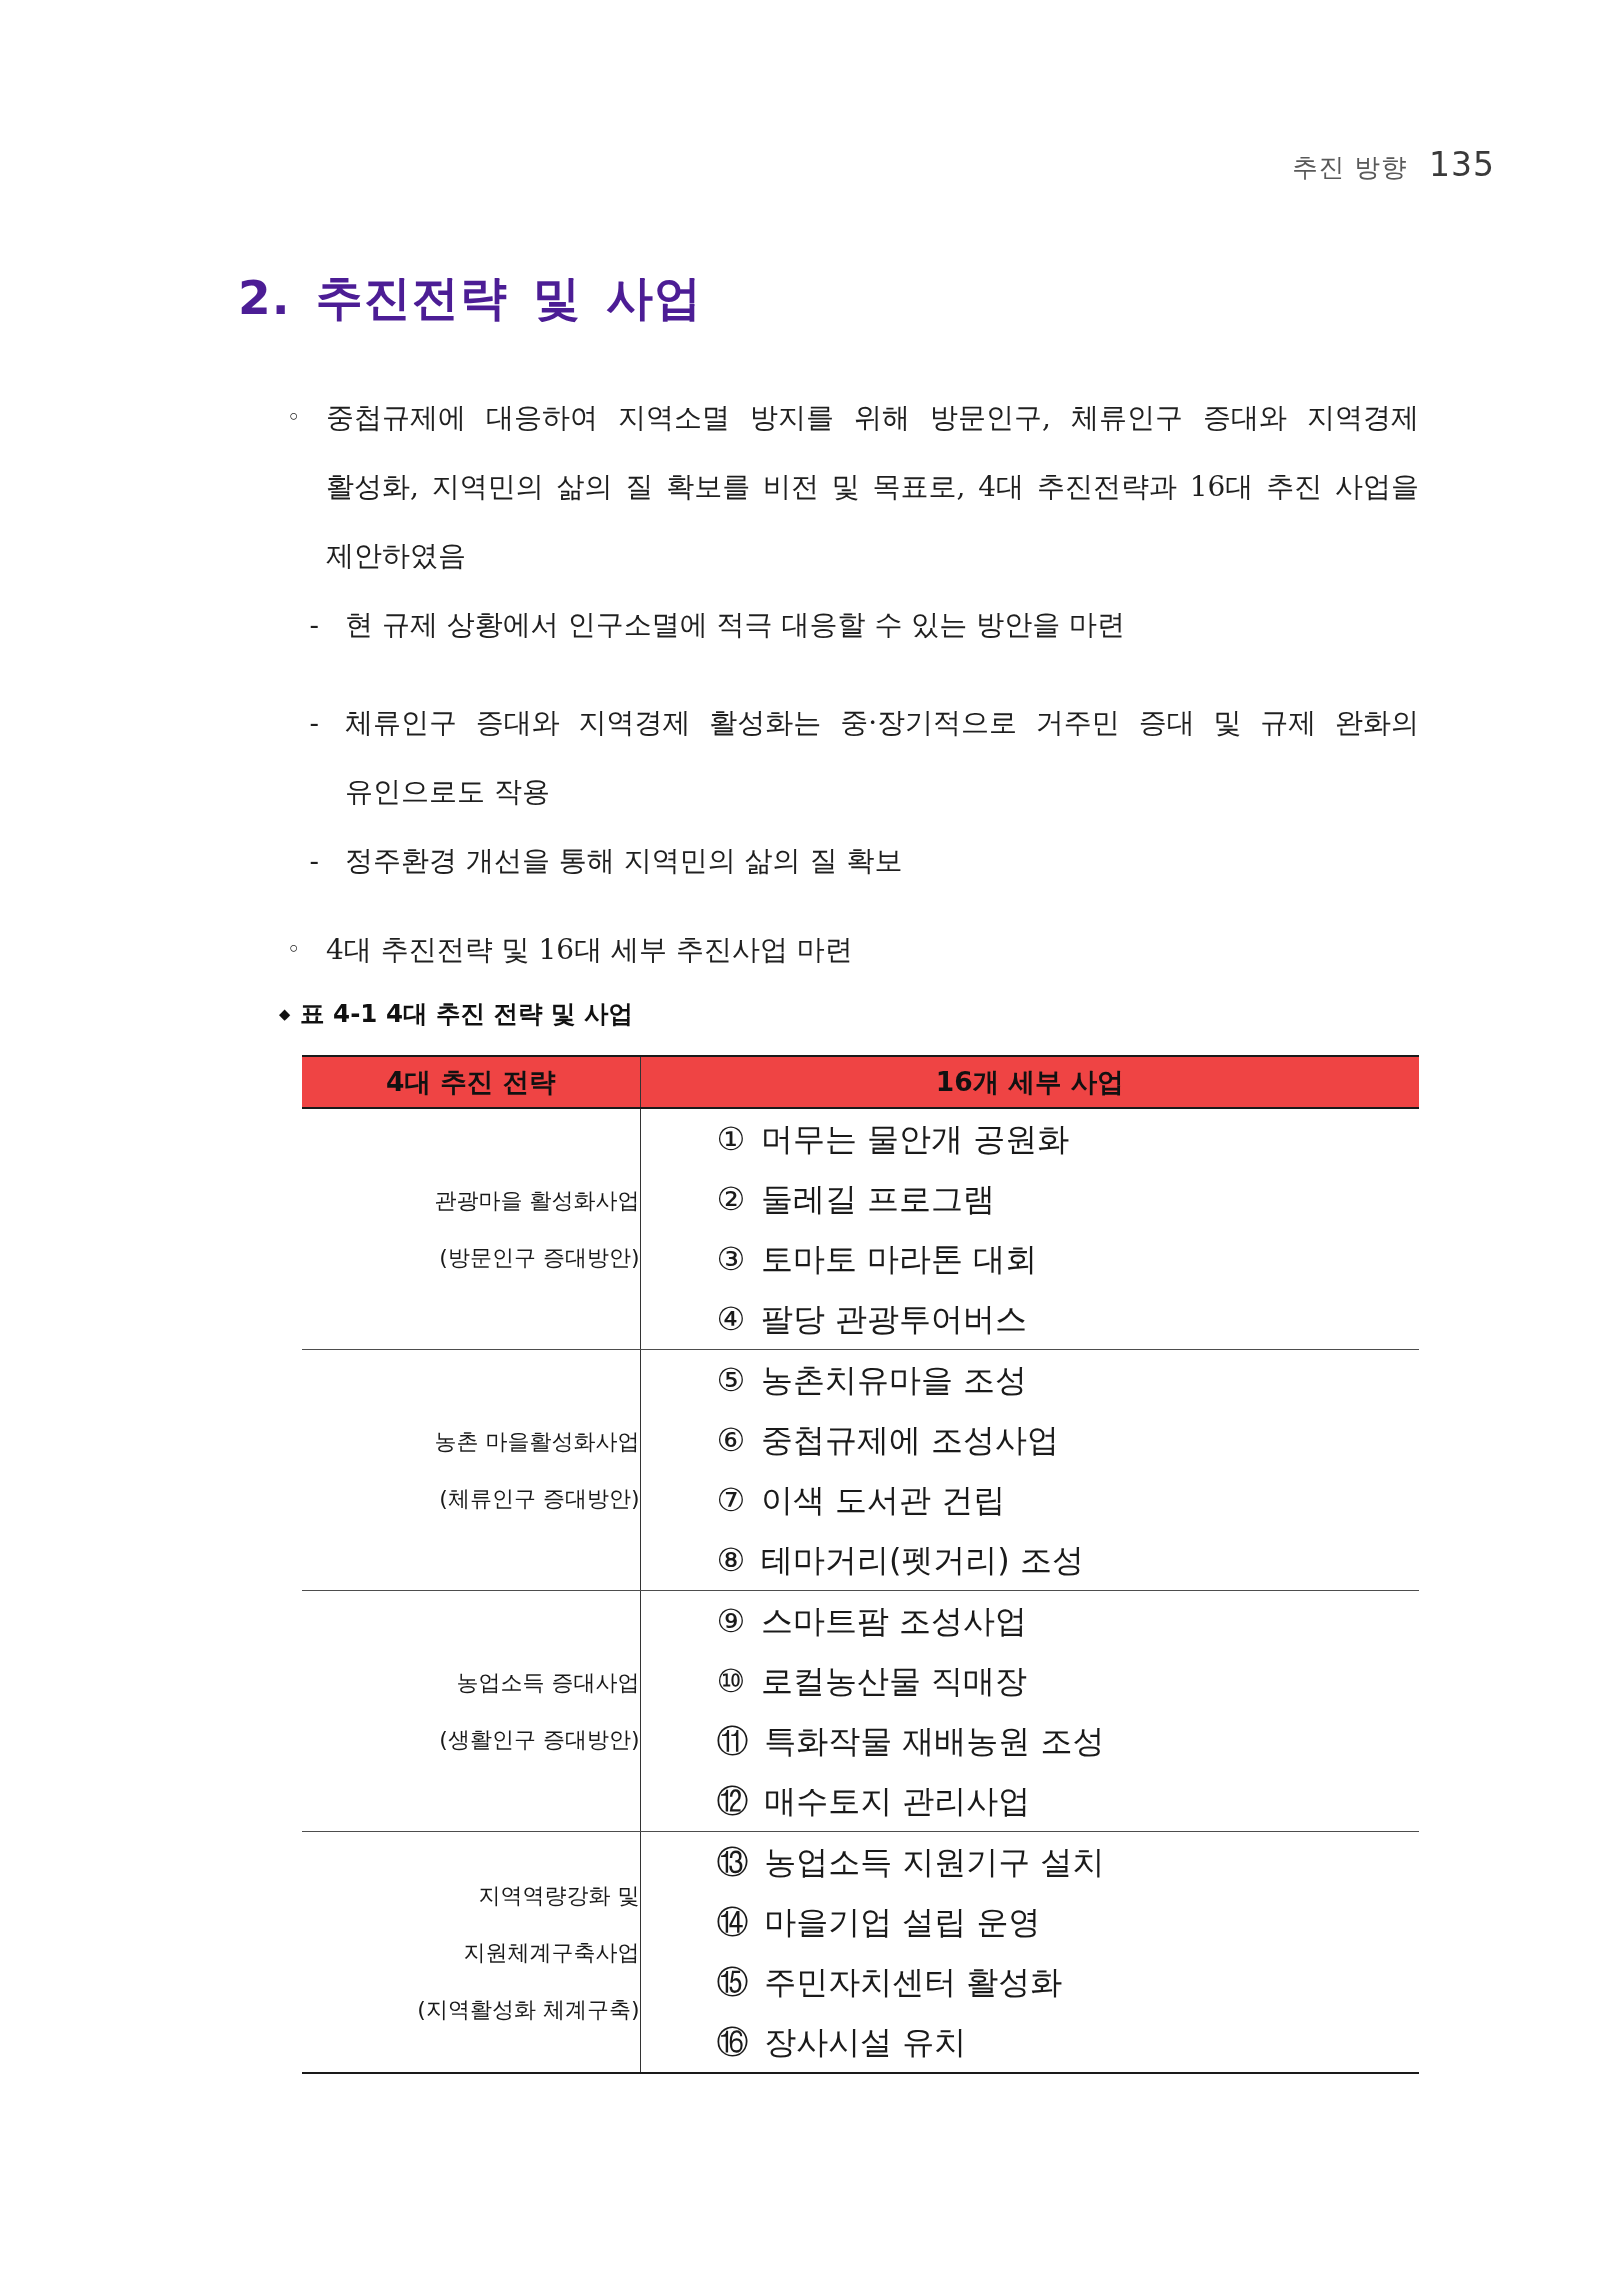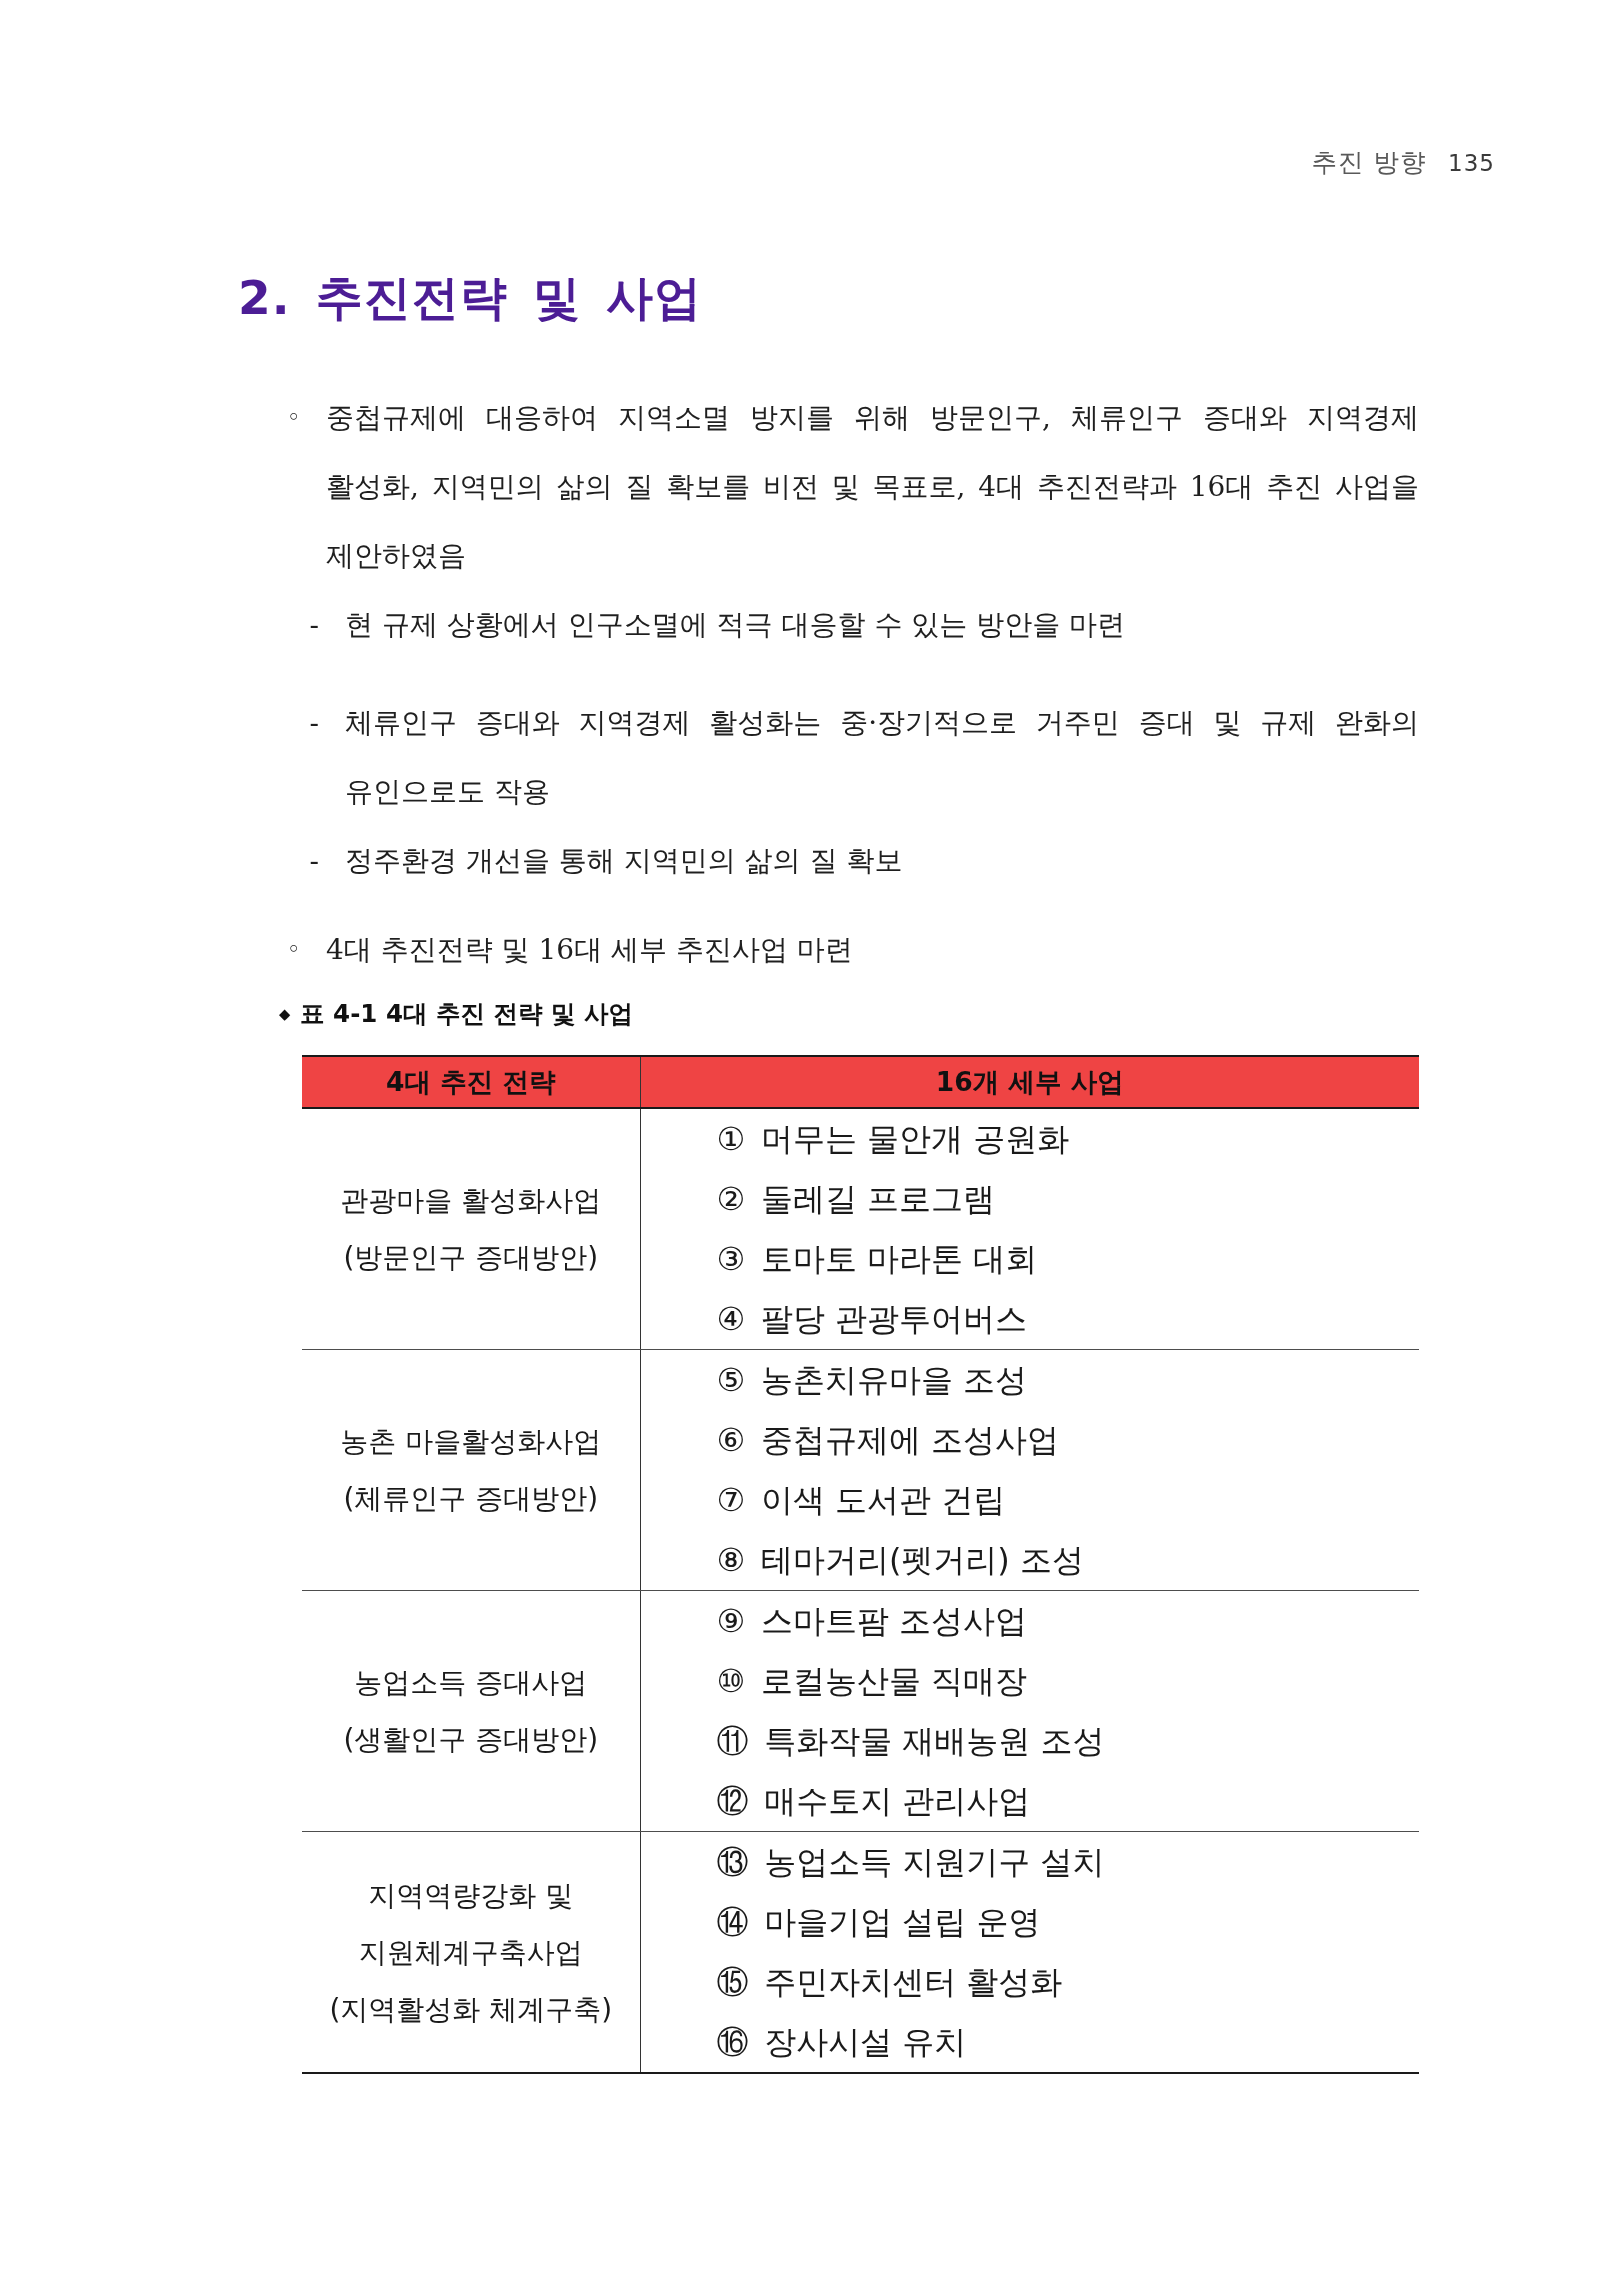--- a/index.html
+++ b/index.html
@@ -19,21 +19,21 @@
     position: absolute;
     top: 145px;
     right: 124px;
     font-size: 25.5px;
     color: #595959;
     letter-spacing: 1px;
     white-space: nowrap;
   }
   .page-header .page-num {
     color: #3a3a3a;
-    font-size: 23px;
+    font-size: 33px;
     margin-left: 21.6px;
   }
 
   
   .doc-title {
     position: absolute;
     top: 267px;
     left: 238px;
     font-size: 47px;
     font-weight: 700;
@@ -113,22 +113,22 @@
     border-bottom: 2px solid #1a1a1a;
   }
   .strategy-table th:first-child,
   .strategy-table td:first-child { border-right: 1px solid #333333; }
   .strategy-table tbody td {
     height: 238px;
     vertical-align: middle;
   }
   .strategy-table tbody tr:not(:last-child) td { border-bottom: 1px solid #4d4d4d; }
   td.strategy-cell {
-    text-align: center;
-    font-size: 28px;
+    text-align: right;
+    font-size: 22px;
     line-height: 57px;
     color: #1a1a1a;
   }
   td.projects-cell { padding-left: 76px; }
   .proj {
     font-size: 32px;
     line-height: 60px;
     white-space: nowrap;
     color: #1a1a1a;
   }

